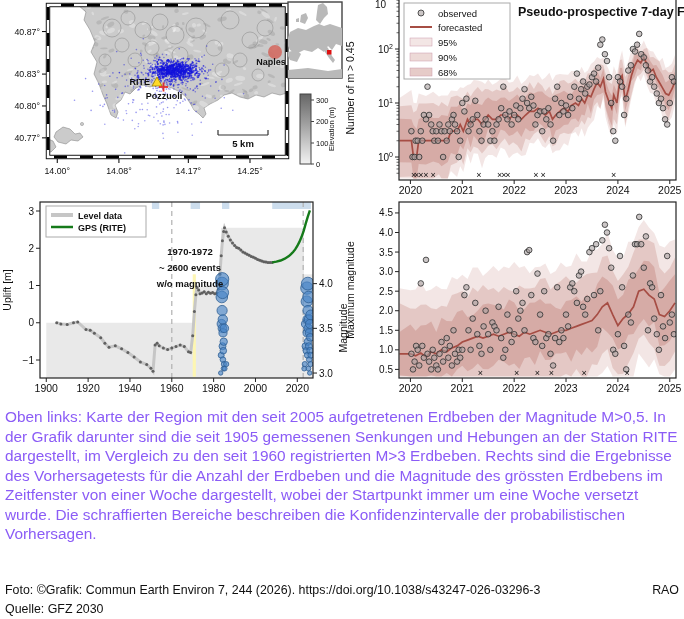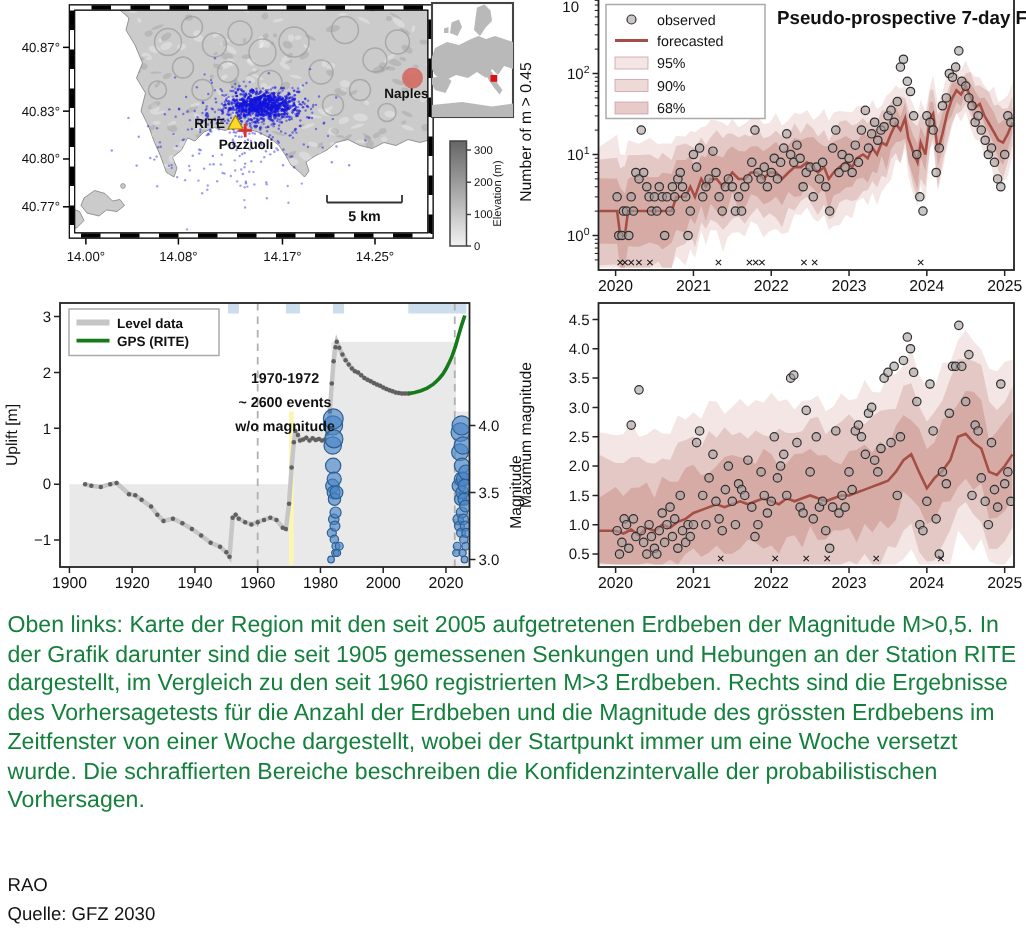--- a/index.html
+++ b/index.html
@@ -2,21 +2,21 @@
 <html><head>
 <meta charset="utf-8">
 <style>
   html,body{margin:0;padding:0;background:#fff;}
   *{box-sizing:border-box;}
   #root{position:relative;width:684px;height:619px;background:#fff;overflow:hidden;
         font-family:"Liberation Sans",sans-serif;}
   .panel{position:absolute;}
   svg text{font-family:"Liberation Sans","DejaVu Sans",sans-serif;fill:#111;}
   #caption{position:absolute;left:5px;top:407px;width:674px;
-           font-size:15.4px;line-height:1.27;color:#15803d;}
+           font-size:15.4px;line-height:1.27;color:#8b5cf6;}
   #footer1{position:absolute;left:5px;top:583px;width:674px;display:flex;
            justify-content:space-between;font-size:12.4px;color:#111;}
   #footer2{position:absolute;left:5px;top:602px;width:674px;font-size:12.4px;color:#111;}
 </style>
 </head>
 <body>
 
 <div id="root">
   <svg id="map-svg" class="panel" style="left:0;top:0" width="345" height="182" viewBox="0 0 345 182">
       <defs>
@@ -2036,16 +2036,17 @@
       <text x="51" y="60.56222222222223" font-size="10" text-anchor="end">3.5</text>
       <line x1="53" y1="37.50666666666666" x2="57" y2="37.50666666666666" stroke="#222" stroke-width="1"></line>
       <text x="51" y="41.00666666666666" font-size="10" text-anchor="end">4.0</text>
       <line x1="53" y1="17.951111111111118" x2="57" y2="17.951111111111118" stroke="#222" stroke-width="1"></line>
       <text x="51" y="21.451111111111118" font-size="10" text-anchor="end">4.5</text>
       <text x="12" y="95" font-size="10.5" text-anchor="middle" transform="rotate(-90 12 95)">Maximum magnitude</text>
     </svg>
 
   <div id="caption">Oben links: Karte der Region mit den seit 2005 aufgetretenen Erdbeben der Magnitude M&gt;0,5. In der Grafik darunter sind die seit 1905 gemessenen Senkungen und Hebungen an der Station RITE dargestellt, im Vergleich zu den seit 1960 registrierten M&gt;3 Erdbeben. Rechts sind die Ergebnisse des Vorhersagetests für die Anzahl der Erdbeben und die Magnitude des grössten Erdbebens im Zeitfenster von einer Woche dargestellt, wobei der Startpunkt immer um eine Woche versetzt wurde. Die schraffierten Bereiche beschreiben die Konfidenzintervalle der probabilistischen Vorhersagen.</div>
   <div id="footer1">
+    <span>Foto: ©Grafik: Commun Earth Environ 7, 244 (2026). https://doi.org/10.1038/s43247-026-03296-3</span>
     <span>RAO</span>
   </div>
   <div id="footer2">Quelle: GFZ 2030</div>
 </div>
 
 </body></html>

